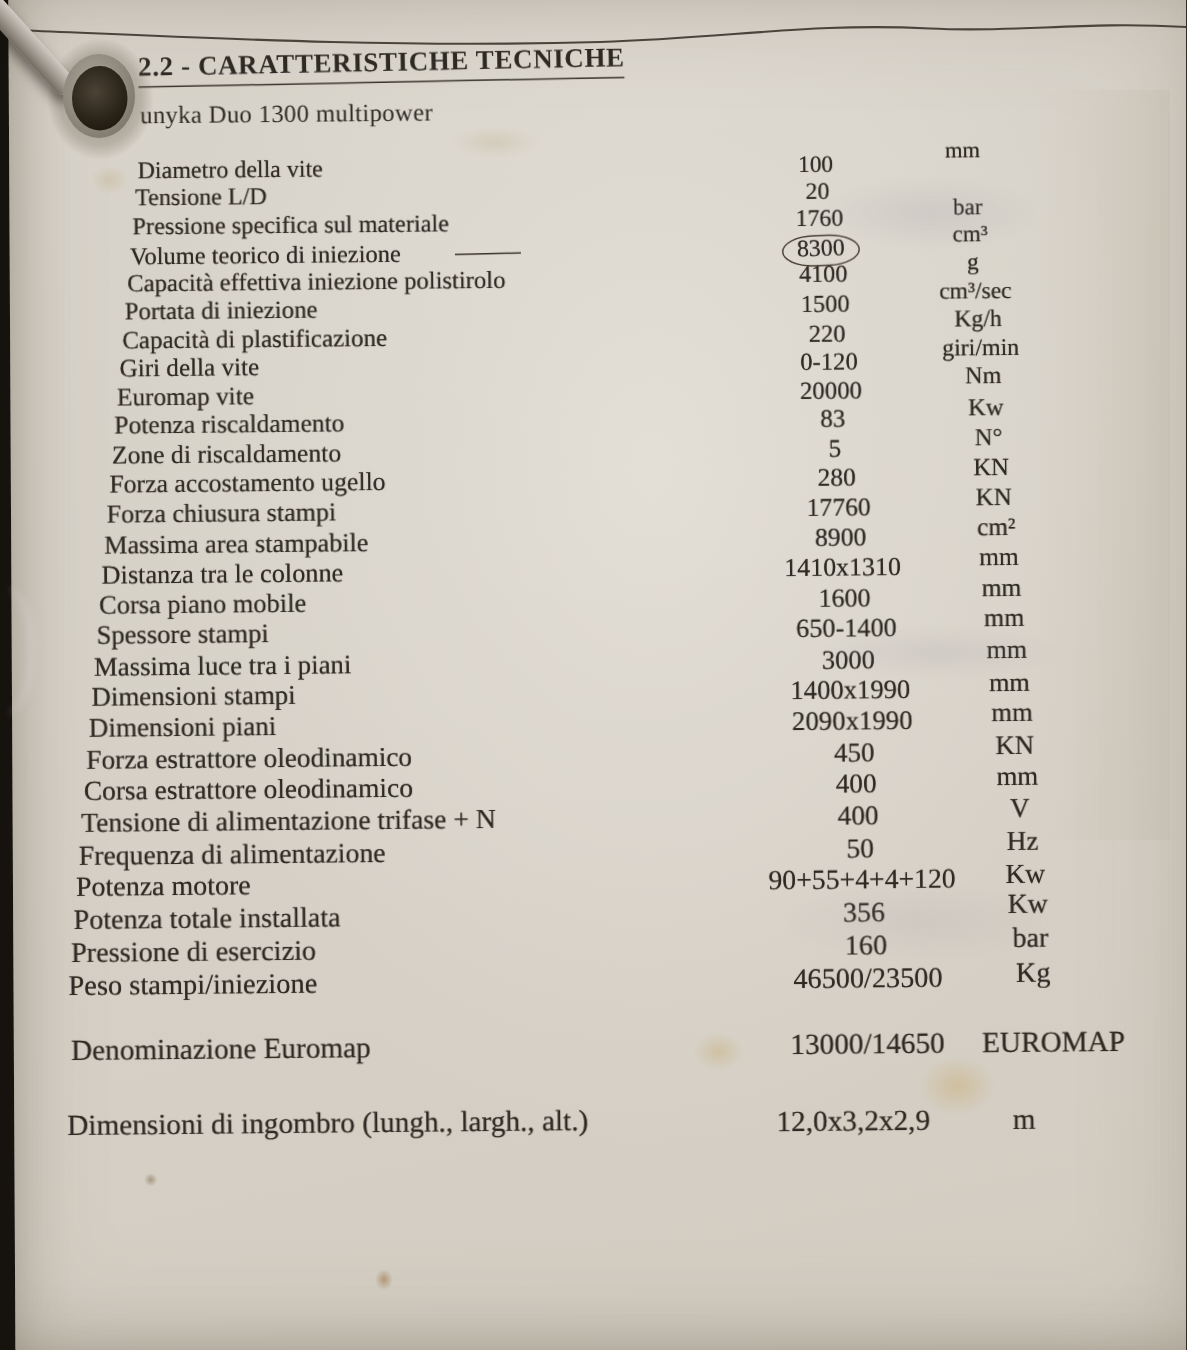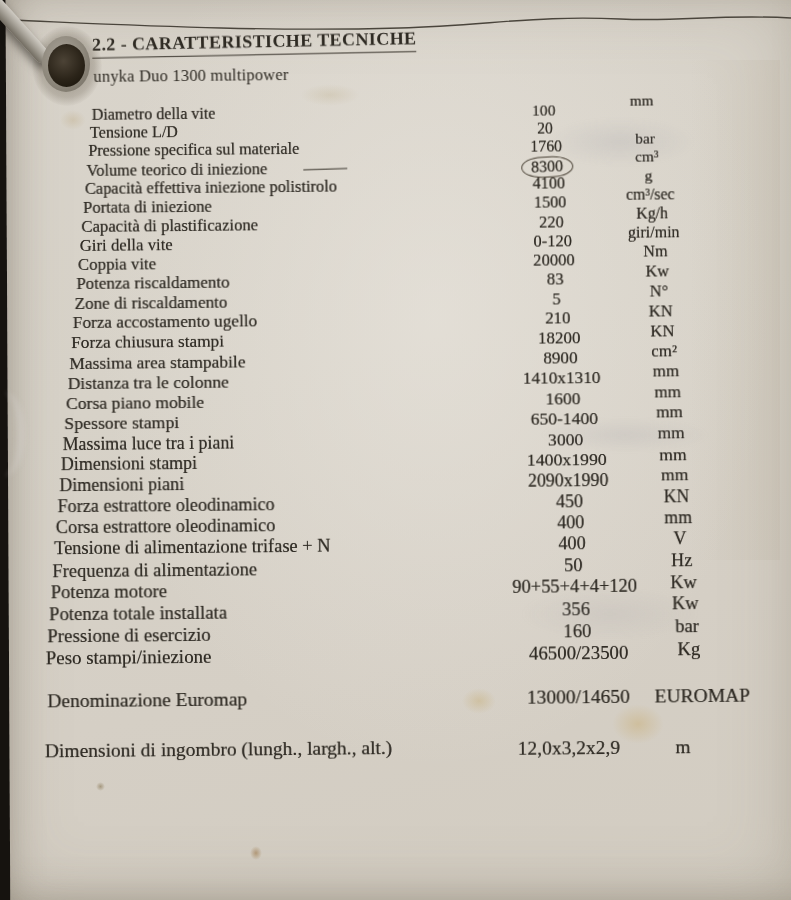--- a/index.html
+++ b/index.html
@@ -139,42 +139,42 @@
           <span class="spec-label" style="left: 83.6px; top: 213.7px; font-size: 16.66px;">Capacità di plastificazione</span>
           <span class="spec-value" style="left: 443.6px; top: 213.7px; width: 220px; font-size: 16.32px;"><span>220</span></span>
           <span class="spec-unit" style="left: 584.3px; top: 206.78px; width: 140px; font-size: 15.84px;">Kg/h</span>
         </div>
         <div>
           <span class="spec-label" style="left: 81.7px; top: 232.675px; font-size: 16.77px;">Giri della vite</span>
           <span class="spec-value" style="left: 444.7px; top: 232.675px; width: 220px; font-size: 16.44px;"><span>0-120</span></span>
           <span class="spec-unit" style="left: 585.85px; top: 225.935px; width: 140px; font-size: 15.98px;">giri/min</span>
         </div>
         <div>
-          <span class="spec-label" style="left: 79.8px; top: 251.8px; font-size: 16.88px;">Coppia vite</span>
+          <span class="spec-label" style="left: 79.8px; top: 251.8px; font-size: 16.88px;">Euromap vite</span>
           <span class="spec-value" style="left: 445.8px; top: 251.8px; width: 220px; font-size: 16.56px;"><span>20000</span></span>
           <span class="spec-unit" style="left: 587.4px; top: 245.24px; width: 140px; font-size: 16.12px;">Nm</span>
         </div>
         <div>
           <span class="spec-label" style="left: 77.9px; top: 271.075px; font-size: 16.99px;">Potenza riscaldamento</span>
           <span class="spec-value" style="left: 446.9px; top: 271.075px; width: 220px; font-size: 16.68px;"><span>83</span></span>
           <span class="spec-unit" style="left: 588.95px; top: 264.695px; width: 140px; font-size: 16.26px;">Kw</span>
         </div>
         <div>
           <span class="spec-label" style="left: 76px; top: 290.5px; font-size: 17.1px;">Zone di riscaldamento</span>
           <span class="spec-value" style="left: 448px; top: 290.5px; width: 220px; font-size: 16.8px;"><span>5</span></span>
           <span class="spec-unit" style="left: 590.5px; top: 284.3px; width: 140px; font-size: 16.4px;">N°</span>
         </div>
         <div>
           <span class="spec-label" style="left: 74.1px; top: 310.075px; font-size: 17.21px;">Forza accostamento ugello</span>
-          <span class="spec-value" style="left: 449.1px; top: 310.075px; width: 220px; font-size: 16.92px;"><span>210</span></span>
+          <span class="spec-value" style="left: 449.1px; top: 310.075px; width: 220px; font-size: 16.92px;"><span>280</span></span>
           <span class="spec-unit" style="left: 592.05px; top: 304.055px; width: 140px; font-size: 16.54px;">KN</span>
         </div>
         <div>
           <span class="spec-label" style="left: 72.2px; top: 329.8px; font-size: 17.32px;">Forza chiusura stampi</span>
-          <span class="spec-value" style="left: 450.2px; top: 329.8px; width: 220px; font-size: 17.04px;"><span>18200</span></span>
+          <span class="spec-value" style="left: 450.2px; top: 329.8px; width: 220px; font-size: 17.04px;"><span>17760</span></span>
           <span class="spec-unit" style="left: 593.6px; top: 323.96px; width: 140px; font-size: 16.68px;">KN</span>
         </div>
         <div>
           <span class="spec-label" style="left: 70.3px; top: 349.675px; font-size: 17.43px;">Massima area stampabile</span>
           <span class="spec-value" style="left: 451.3px; top: 349.675px; width: 220px; font-size: 17.16px;"><span>8900</span></span>
           <span class="spec-unit" style="left: 595.15px; top: 344.015px; width: 140px; font-size: 16.82px;">cm²</span>
         </div>
         <div>
           <span class="spec-label" style="left: 68.4px; top: 369.7px; font-size: 17.54px;">Distanza tra le colonne</span>
           <span class="spec-value" style="left: 452.4px; top: 369.7px; width: 220px; font-size: 17.28px;"><span>1410x1310</span></span>

